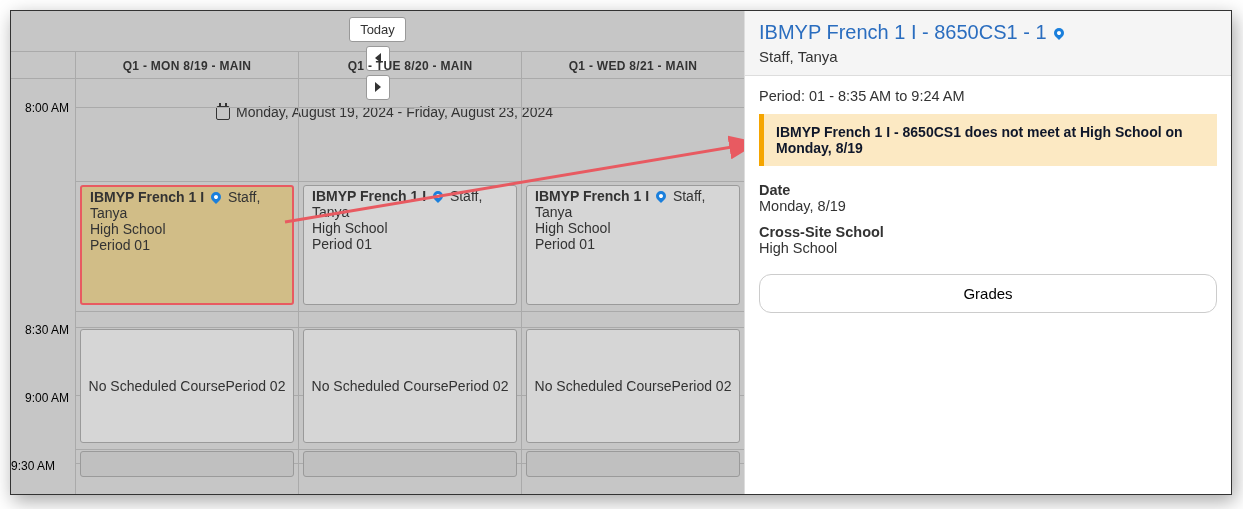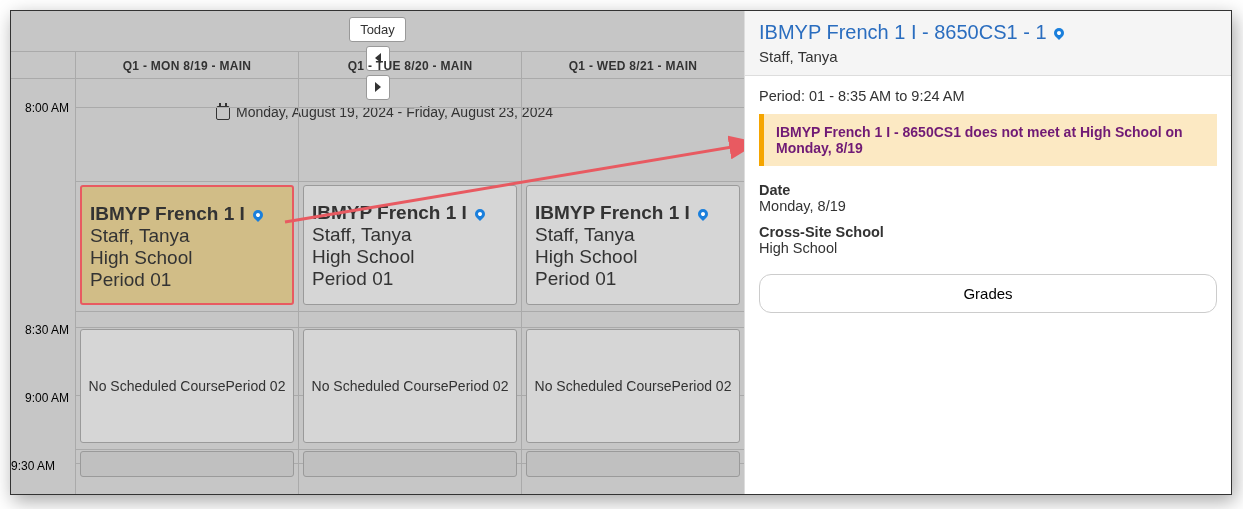--- a/index.html
+++ b/index.html
@@ -63,21 +63,21 @@
   .time-gutter { width:64px; }
   .gridlines { position:absolute; left:0; right:0; top:0; bottom:0; pointer-events:none;}
   .gl { position:absolute; left:64px; right:0; border-top:1px solid #aaa;}
 
   .cols { flex:1; display:flex; position:relative; }
   .daycol { flex:1; border-left:1px solid #aaa; position:relative; }
 
   .event {
     position:absolute; left:4px; right:4px;
     background:#d6d6d6; border:1px solid #9a9a9a; border-radius:3px;
-    padding:16px 8px; font-size:19px; color:#333; cursor:pointer;
+    padding:2px 8px; font-size:14px; color:#333; cursor:pointer;
   }
   .event.selected { background:#d1bd87; border:2px solid #e85a61;}
   .event-title { font-weight:bold; display:inline; }
   .pin{display:inline-block;width:10px;height:10px;background:#1a7fdc;border-radius:50% 50% 50% 0;transform:rotate(-45deg);position:relative;margin:0 3px;vertical-align:0;}
   .pin::after{content:"";position:absolute;top:3px;left:3px;width:4px;height:4px;background:#fff;border-radius:50%;}
 
   .noschedule {
     position:absolute;left:4px;right:4px;
     background:#d6d6d6;border:1px solid #9a9a9a;border-radius:3px;
     display:flex;flex-direction:row;align-items:center;justify-content:center;
@@ -87,21 +87,21 @@
   .divider-row{position:absolute;left:4px;right:4px;height:26px;background:#c0c0c0;border:1px solid #9a9a9a;border-radius:3px;}
 
   
   .arrow-svg{position:absolute;left:0;top:0;pointer-events:none;z-index:100;}
 
   
   .rp-head{background:#f5f5f5;padding:10px 14px 10px 14px;border-bottom:1px solid #ddd;}
   .rp-title{font-size:20px;color:#2a6dbf;display:flex;align-items:center;gap:4px;}
   .rp-sub{font-size:15px;color:#333;margin-top:4px;}
   .rp-body{padding:12px 14px;font-size:14.5px;color:#333;}
-  .alert{background:#fce9c3;border-left:5px solid #f5a500;padding:10px 12px;font-size:14px;font-weight:bold;color:#701a75;margin:10px 0 16px;}
+  .alert{background:#fce9c3;border-left:5px solid #f5a500;padding:10px 12px;font-size:14px;font-weight:bold;color:#0f172a;margin:10px 0 16px;}
   .lbl{font-weight:bold;margin-top:10px;}
   .val{}
   .grades-btn{display:block;width:100%;background:#fff;border:1px solid #ccc;border-radius:12px;text-align:center;padding:10px;margin-top:18px;font-size:15px;cursor:pointer;}
 </style>
 </head>
 <body>
 
 <div class="wrap">
   <div class="left-pane">
     <div class="toolbar">

